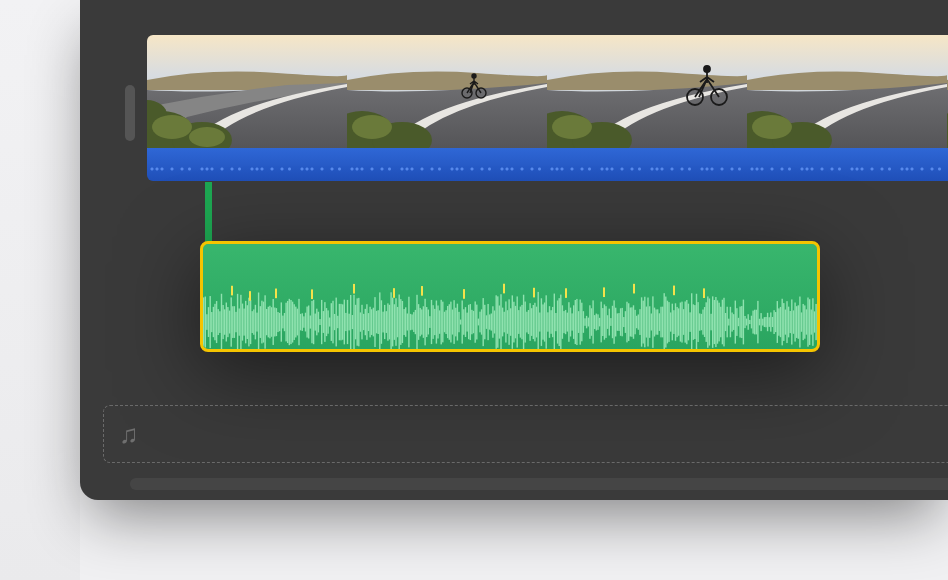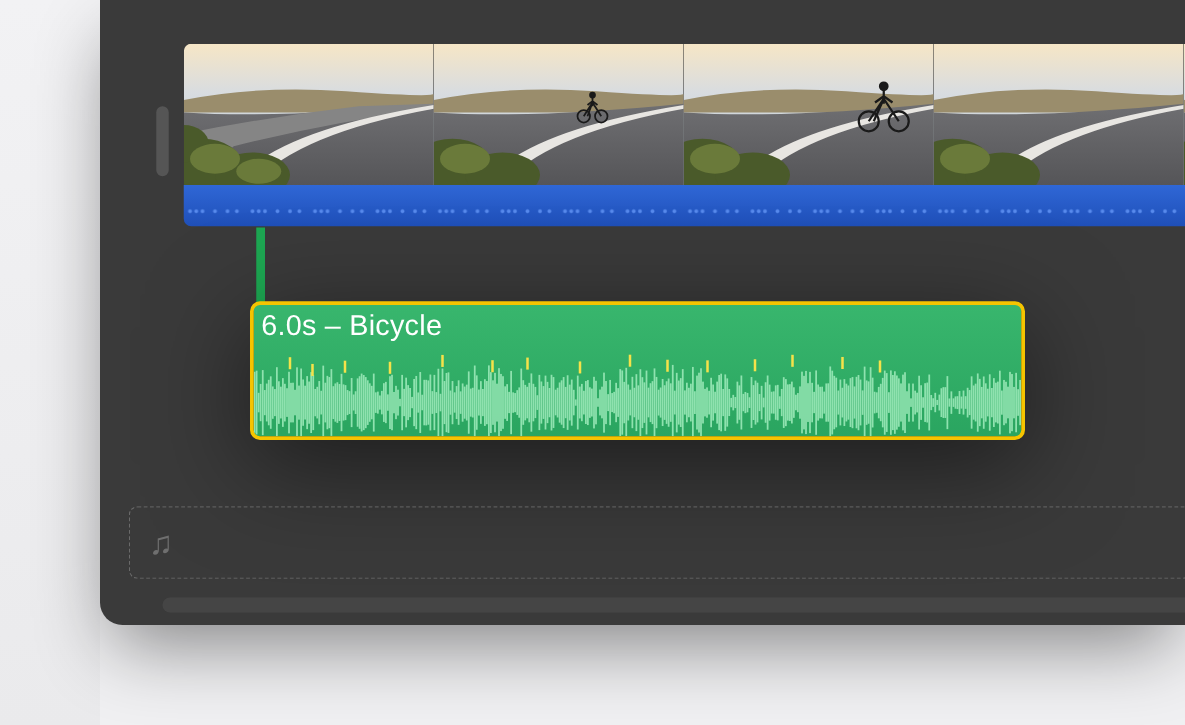--- a/index.html
+++ b/index.html
@@ -269,21 +269,20 @@
         </div>
     </div>
 
     <div class="audio-strip"></div>
   </div>
 
   <div class="connector"></div>
 
   <div class="audio-clip-wrap">
     <div class="audio-clip">
-      <div class="audio-label">6.0s – Bicycle</div>
       <div class="waveform">
         <svg viewBox="0 0 614 80" preserveAspectRatio="none" id="wf">
             <g fill="#8fe2af">
               <rect x="0.0" y="26.4" width="1.4" height="51.1"></rect>
               <rect x="1.6" y="25.5" width="1.4" height="53.0"></rect>
               <rect x="3.2" y="43.9" width="1.4" height="16.2"></rect>
               <rect x="4.8" y="36.5" width="1.4" height="31.0"></rect>
               <rect x="6.5" y="25.0" width="1.4" height="54.1"></rect>
               <rect x="8.1" y="41.6" width="1.4" height="20.9"></rect>
               <rect x="9.7" y="36.2" width="1.4" height="31.5"></rect>

